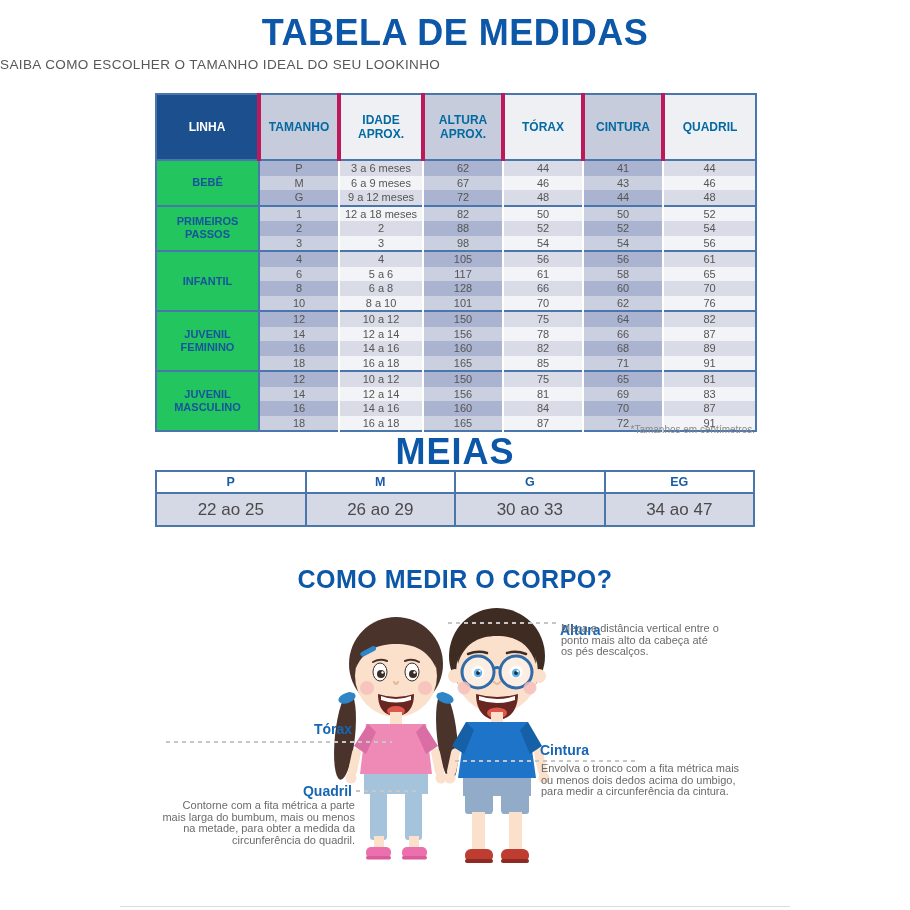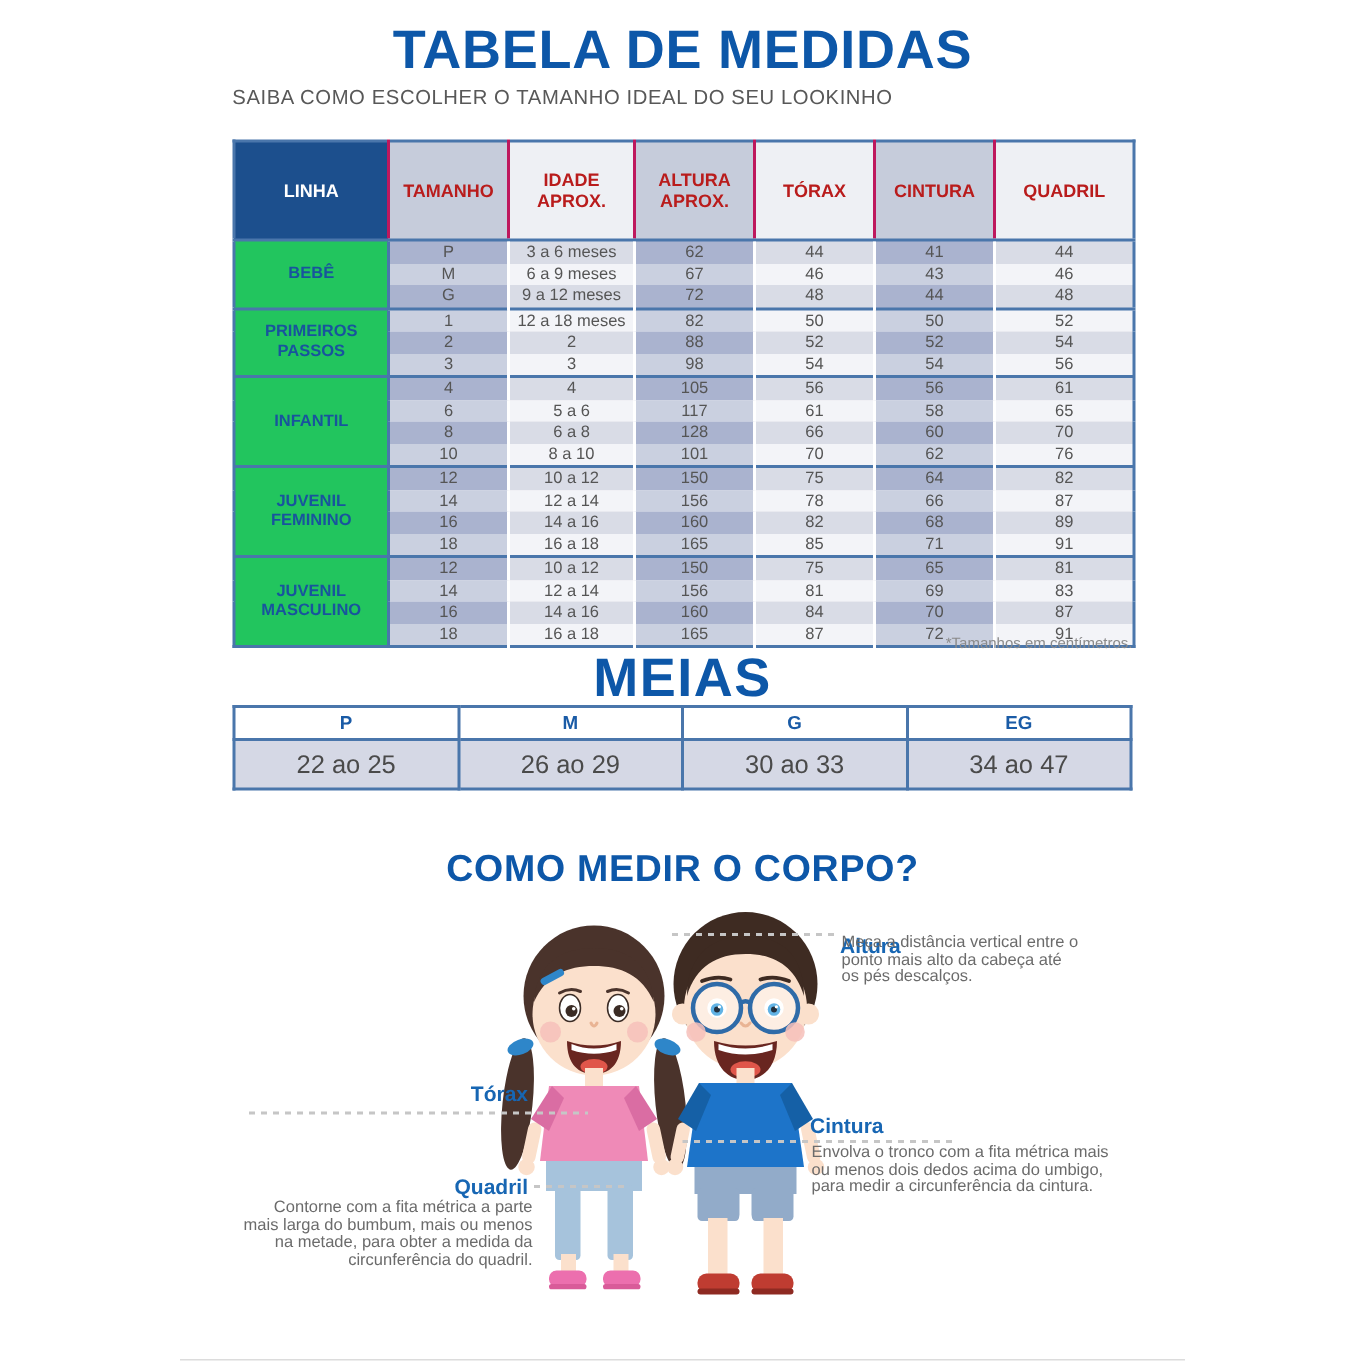--- a/index.html
+++ b/index.html
@@ -2,28 +2,28 @@
 <html><head>
 <meta charset="utf-8">
 <style>
   * { margin:0; padding:0; box-sizing:border-box; }
   html,body { width:910px; height:910px; background:#fff; overflow:hidden;
               font-family:"Liberation Sans", sans-serif; }
   .canvas { position:absolute; left:0; top:0; width:910px; height:910px;border-radius:11px; }
 
   .main-title { position:absolute; left:0; top:12px; width:910px; text-align:center;
     font-size:36px; font-weight:bold; color:#0d57a8; letter-spacing:0.5px; }
-  .subtitle { position:absolute; left:0; top:57px; width:750px; text-align:center;
+  .subtitle { position:absolute; left:0; top:57px; width:750px; text-align:left;
     font-size:13.5px; color:#585858; letter-spacing:0.4px; }
 
   
   table.size { position:absolute; left:155px; top:93px; width:600px;
     border-collapse:collapse; border:2px solid #4a76ab; table-layout:fixed; }
-  table.size th { height:66px; font-size:12px; font-weight:bold; color:#b91c1c;
-    text-align:center; vertical-align:middle; border-left:2px solid #be185d;
+  table.size th { height:66px; font-size:12px; font-weight:bold; color:#0369a1;
+    text-align:center; vertical-align:middle; border-left:4px solid #be185d;
     border-bottom:2px solid #4a76ab; padding:0 4px; }
   table.size th.h-linha { background:#1c4f8d; color:#fff; border-left:none; }
   table.size th.h-dark  { background:#c6ccdb; }
   table.size th.h-light { background:#eef0f4; }
   table.size td { height:14.5px; line-height:14.5px; font-size:11px; color:#555;
     text-align:center; padding:0; border-left:2px solid #fff; white-space:nowrap; }
   table.size td.linha-cell { background:#22c55e; color:#18549d; font-weight:bold;
     font-size:11px; border-left:none; border-right:2px solid #4a76ab;
     white-space:normal; line-height:13px; padding:0 6px; }
   table.size td.rd.cd { background:#aab3cf; }

